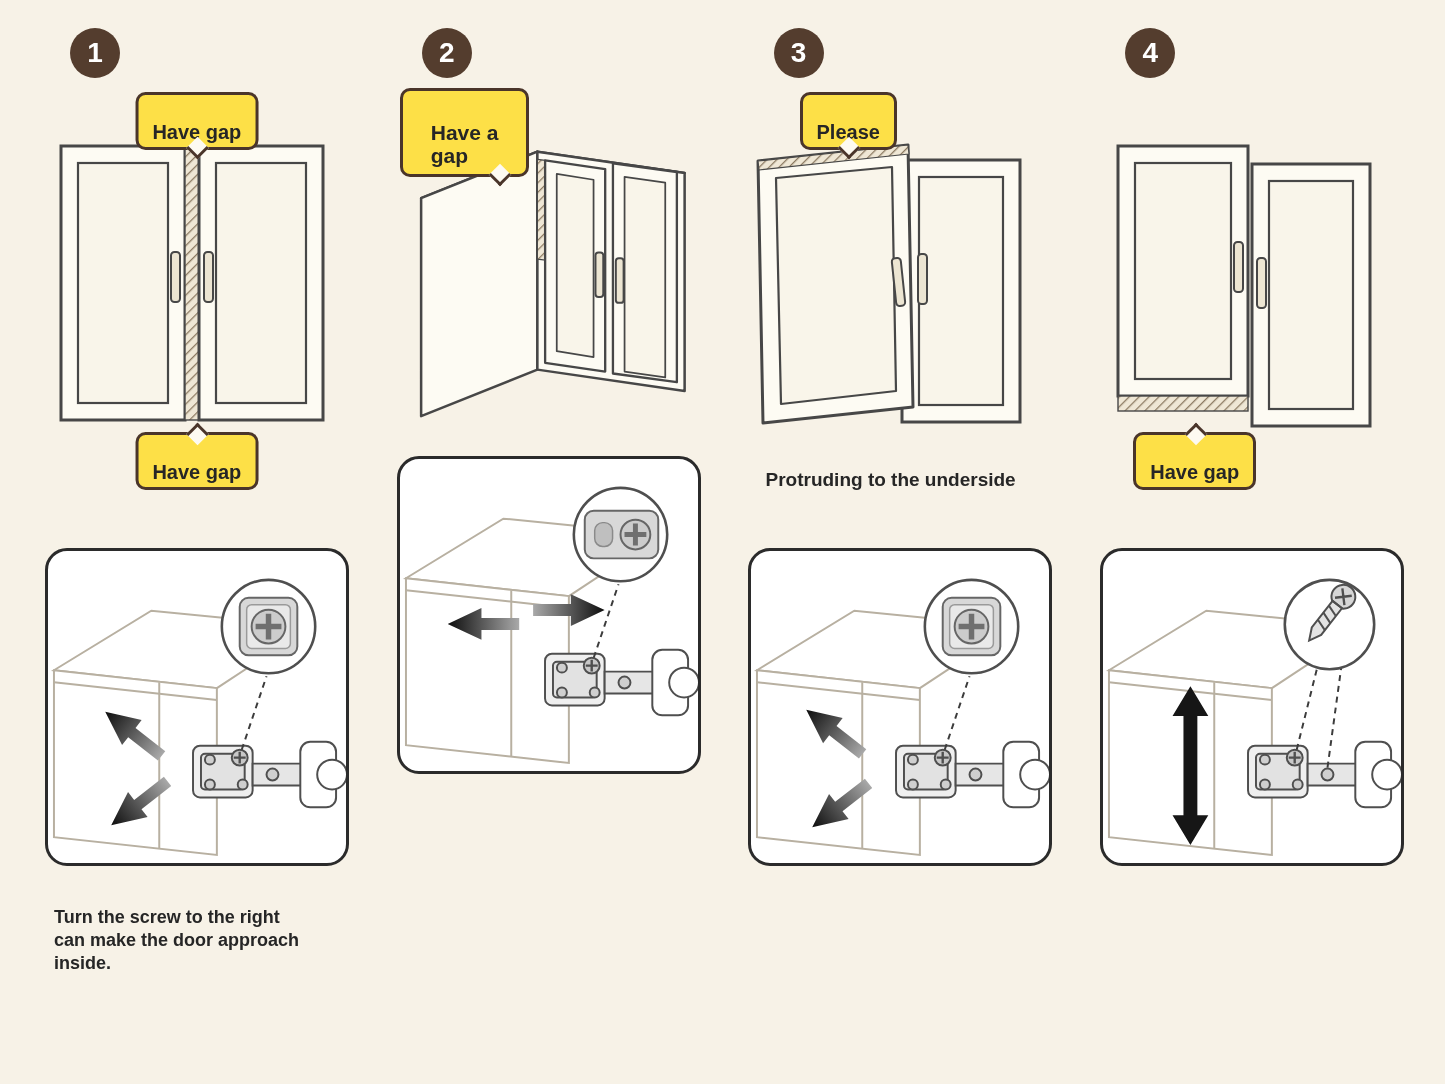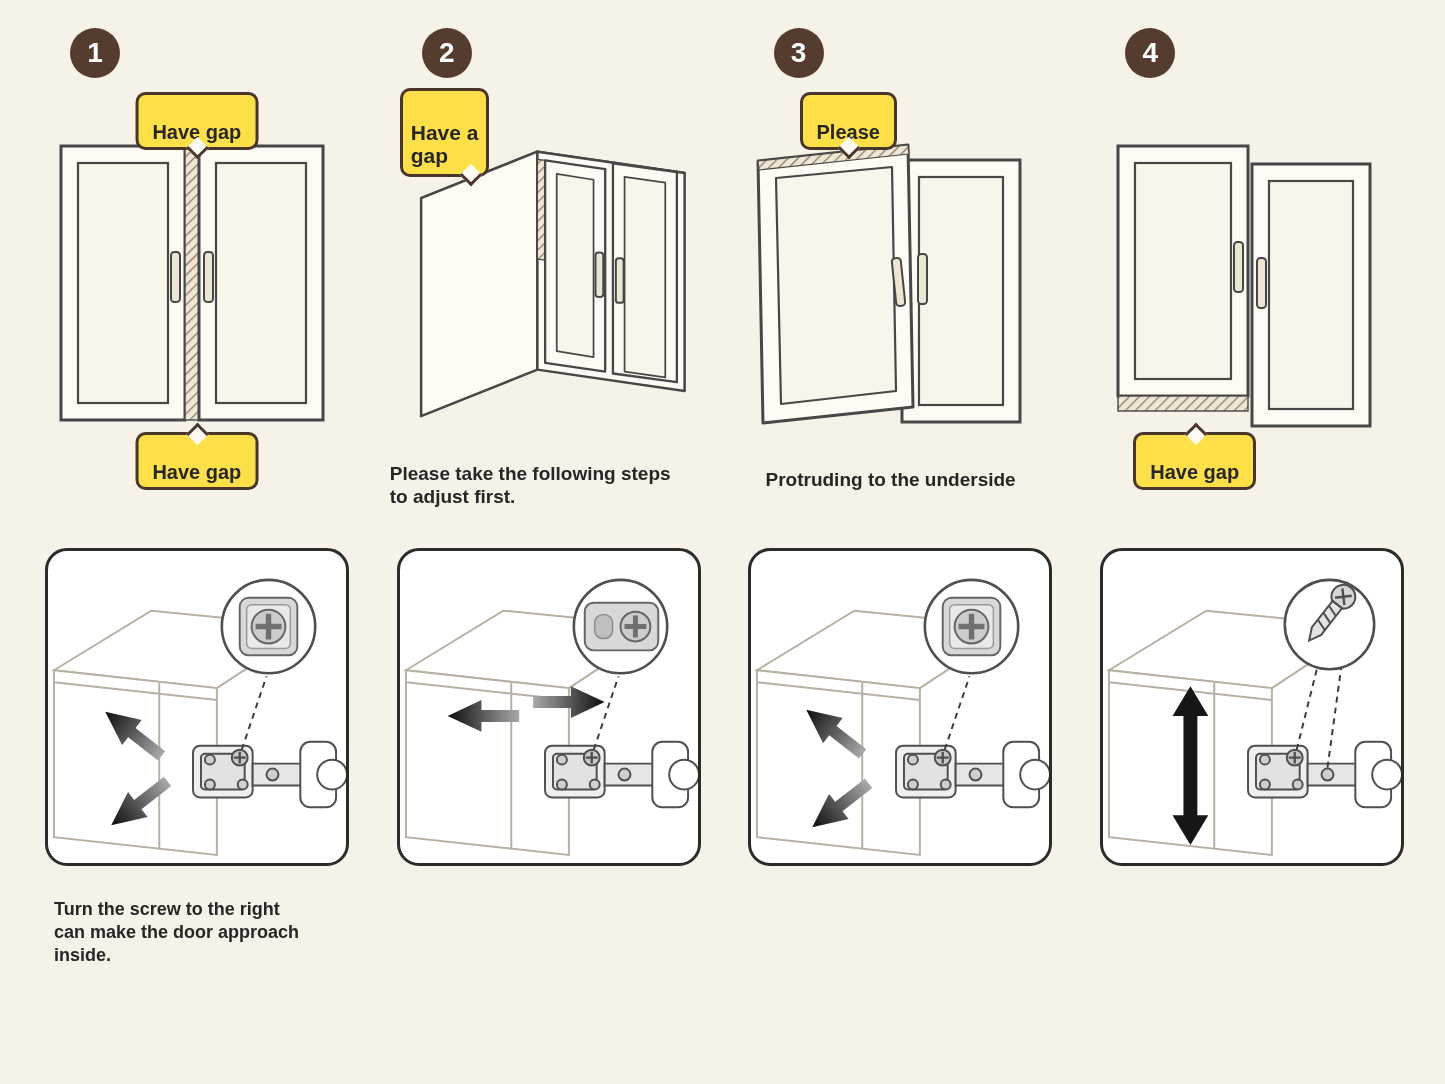--- a/index.html
+++ b/index.html
@@ -44,42 +44,42 @@
     content:""; position:absolute; width:13px; height:13px;
     background:#fdfaf1; transform:rotate(45deg);
   }
   .tail-down::after  { bottom:-9px; left:50%; margin-left:-7px; border-right:3px solid #4a352a; border-bottom:3px solid #4a352a; }
   .tail-down-right::after { bottom:-9px; left:72%; border-right:3px solid #4a352a; border-bottom:3px solid #4a352a; }
   .tail-up::after    { top:-9px; left:50%; margin-left:-7px; border-left:3px solid #4a352a; border-top:3px solid #4a352a; }
 
   .co-top-center   { top:0; left:50%; transform:translateX(-50%); }
   .co-bottom-center{ bottom:-48px; left:50%; transform:translateX(-50%); }
   .co-bottom-left  { bottom:-48px; left:44px; }
-  .co-top-left-big { top:-4px; left:14px; font-size:21px; padding:7px 8px; }
+  .co-top-left-big { top:-4px; left:14px; font-size:21px; padding:7px 28px; }
   .co-top-mid      { top:0; left:62px; }
 
   .caption {
     height:92px; padding-top:20px;
     font-size:19px; font-weight:bold; line-height:1.22;
     white-space:pre-line; flex:0 0 auto;
   }
   .caption.c2 { padding-left:4px; }
   .caption.c3 { padding-top:26px; padding-left:28px; }
 
   .panel {
     width:304px; height:318px;
     border:3px solid #2b2b2b; border-radius:22px;
     background:#ffffff;
     margin:14px auto 0;
     overflow:hidden; flex:0 0 auto;
   }
   .panel svg { width:100%; height:100%; display:block; }
 
   .instructions {
-    margin-top:32px;
+    margin-top:40px;
     font-size:18px; font-weight:bold; line-height:1.28;
     white-space:pre-line;
   }
   .instructions.i1 { padding-left:20px; }
   .instructions.i2 { padding-left:8px; }
   .instructions.i3 { padding-left:28px; }
   .instructions.i4 { padding-left:12px; }
 </style>
 </head>
 <body>
@@ -197,22 +197,20 @@
           <polygon points="226,60 292,69 292,286 226,277"></polygon>
           <polygon points="238,74 280,80 280,281 238,275" fill="#f9f5ea" stroke-width="1.8"></polygon>
         </g>
         <g fill="#ece5d2" stroke="#474747" stroke-width="2">
           <rect x="208" y="152" width="8" height="46" rx="3"></rect>
           <rect x="229" y="158" width="8" height="46" rx="3"></rect>
         </g>
       </svg>
     </div>
 
-    <div class="caption c2">Please take the following steps
-to adjust first.</div>
 
     <div class="panel">
       <svg viewBox="0 0 300 306">
         <g stroke="#b8b0a1" stroke-width="2" fill="#ffffff">
           <polygon points="6,116 104,56 264,72 170,134"></polygon>
           <polygon points="6,116 170,134 170,302 6,284"></polygon>
           <line x1="6" y1="128" x2="170" y2="146"></line>
           <line x1="112" y1="128" x2="112" y2="296"></line>
         </g>
         <polygon points="-36,-6 2,-6 2,-16 36,0 2,16 2,6 -36,6" fill="url(#gradR)" transform="translate(84,162) rotate(180)"></polygon>

